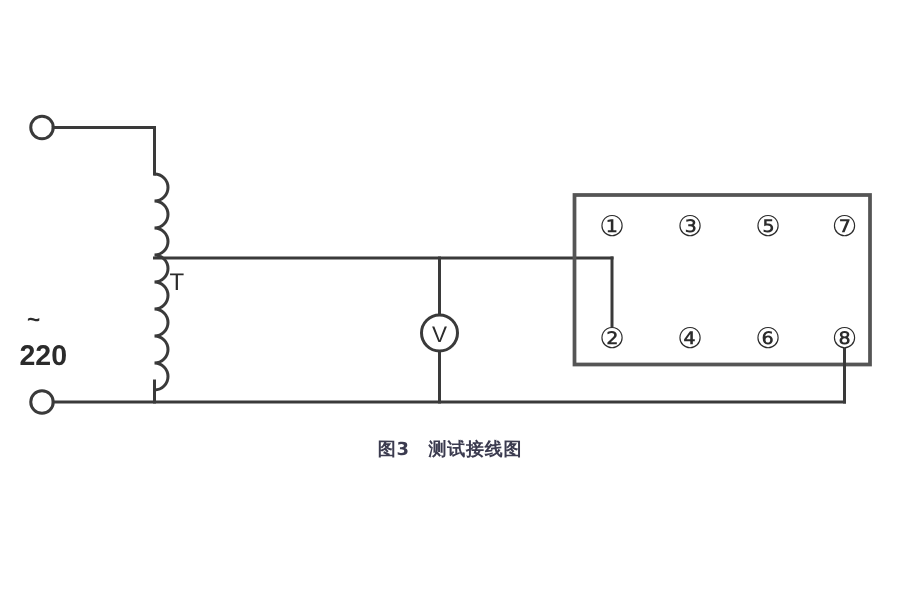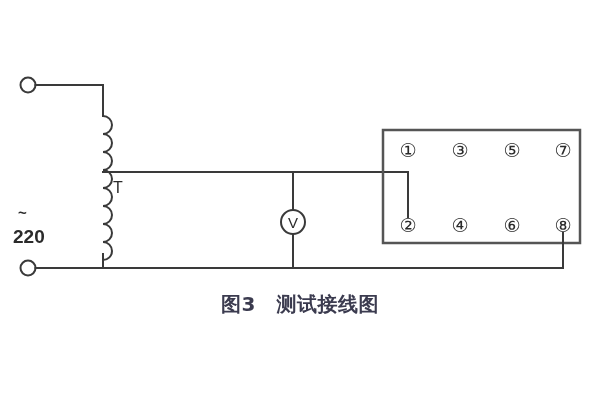--- a/index.html
+++ b/index.html
@@ -79,21 +79,21 @@
     fill: #2b2b2b;
     font-family: "DejaVu Sans", sans-serif;
   }
   .caption {
     position: absolute;
     left: 0;
     top: 291px;
     width: 600px;
     text-align: center;
     font-family: "DejaVu Sans", "Liberation Sans", sans-serif;
-    font-size: 20px;
+    font-size: 12px;
     font-weight: 700;
     color: #3b3b4f;
     letter-spacing: 0.5px;
     white-space: pre;
   }
 </style>
 </head>
 <body>
 
 <div id="figure-root">

